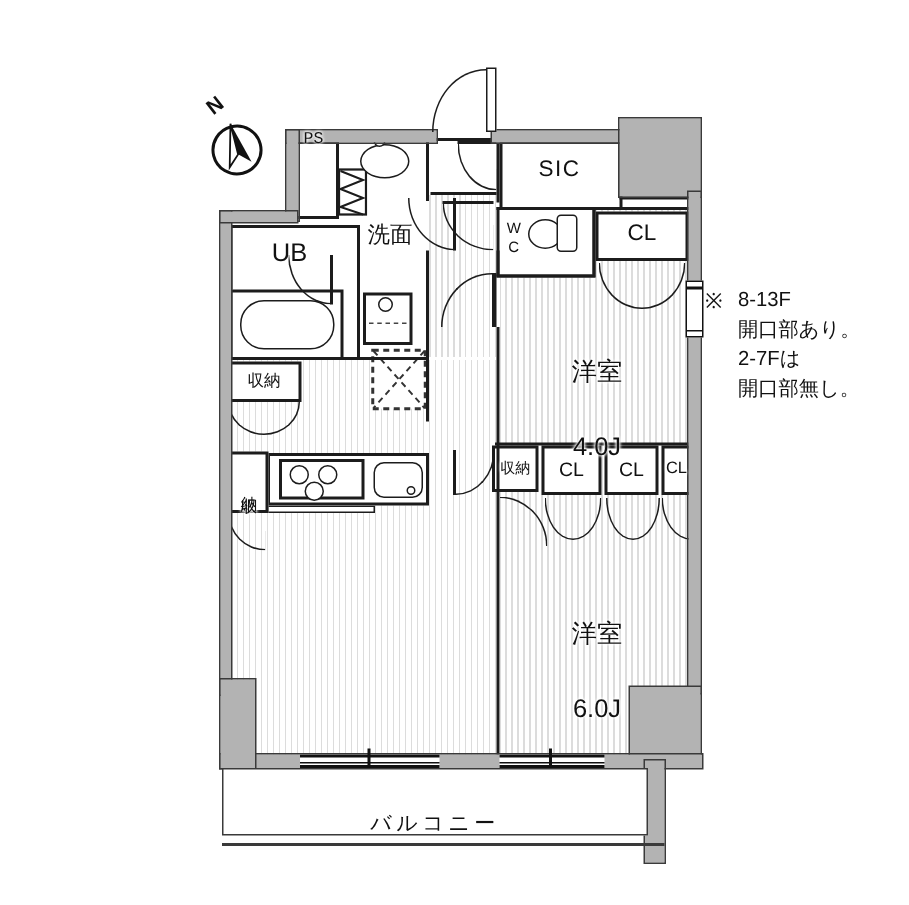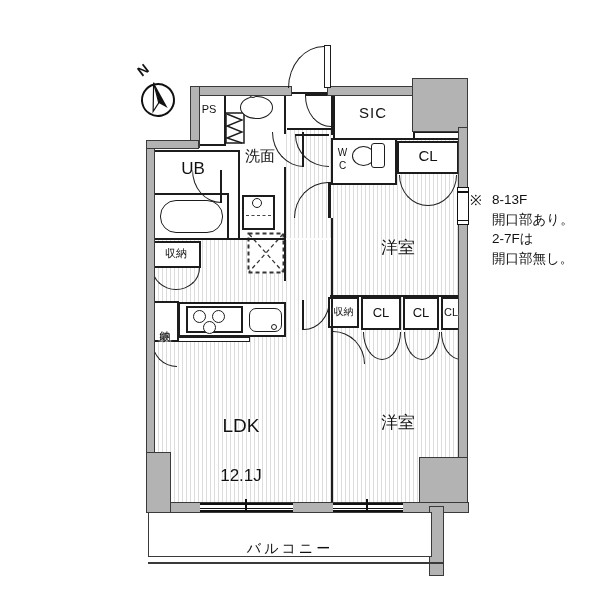--- a/index.html
+++ b/index.html
@@ -163,39 +163,37 @@
     <div class="lbl" style="left:2px;top:0;width:18px;font-size:14px;font-weight:bold;transform:rotate(-38deg);">N</div>
     <svg width="52" height="62" viewBox="0 0 52 62" style="position:absolute;left:0;top:0;">
       <g transform="rotate(-14 26 38)">
         <circle cx="26" cy="38" r="16" fill="none" stroke="#111" stroke-width="2"></circle>
         <polygon points="26,20 33.5,48 26,41" fill="#111"></polygon>
         <polygon points="26,20 18.5,48 26,41" fill="#fff" stroke="#111" stroke-width="1.2"></polygon>
       </g>
     </svg>
   </div>
 
-  <div class="lbl brk" style="left:201px;top:102px;width:16px;font-size:11px;line-height:14px;">PS</div>
+  <div class="lbl brk" style="left:201px;top:86px;width:16px;font-size:11px;line-height:14px;font-family:Liberation Mono, monospace;">PS</div>
   <div class="lbl" style="left:170px;top:159px;width:46px;font-size:17px;">UB</div>
   <div class="lbl" style="left:236px;top:147px;width:48px;font-size:15px;">洗面</div>
   <div class="lbl brk" style="left:336px;top:146px;width:13px;font-size:10px;line-height:13px;">WC</div>
   <div class="lbl" style="left:347px;top:104px;width:52px;font-size:15px;letter-spacing:1px;">SIC</div>
   <div class="lbl" style="left:401px;top:147px;width:54px;font-size:15px;">CL</div>
   <div class="lbl" style="left:348px;top:210px;width:100px;font-size:17px;line-height:25px;">
     <div>洋室</div>
+    <div>4.0J</div>
   </div>
   <div class="lbl" style="left:329px;top:305px;width:29px;font-size:10px;">収納</div>
   <div class="lbl" style="left:363px;top:305px;width:36px;font-size:13px;">CL</div>
   <div class="lbl" style="left:404px;top:305px;width:34px;font-size:13px;">CL</div>
   <div class="lbl" style="left:441px;top:306px;width:20px;font-size:11px;">CL</div>
   <div class="lbl" style="left:348px;top:385px;width:100px;font-size:17px;line-height:25px;">
     <div>洋室</div>
-  </div>
-  <div class="lbl" style="left:191px;top:388px;width:100px;line-height:25px;">
-    <div style="font-size:19px;">LDK</div>
-    <div style="font-size:17px;">12.1J</div>
+    <div>6.0J</div>
   </div>
   <div class="lbl" style="left:153px;top:246px;width:46px;font-size:11px;">収納</div>
   <div class="lbl vtxt" style="left:157px;top:306px;height:32px;font-size:11px;">収納</div>
 
   <div class="lbl" style="left:470px;top:190px;width:16px;font-size:14px;text-align:left;">※</div>
   <div class="lbl" style="left:492px;top:190px;width:112px;font-size:13.5px;line-height:19.5px;text-align:left;">8-13F
 開口部あり。
 2-7Fは
 開口部無し。</div>
 

